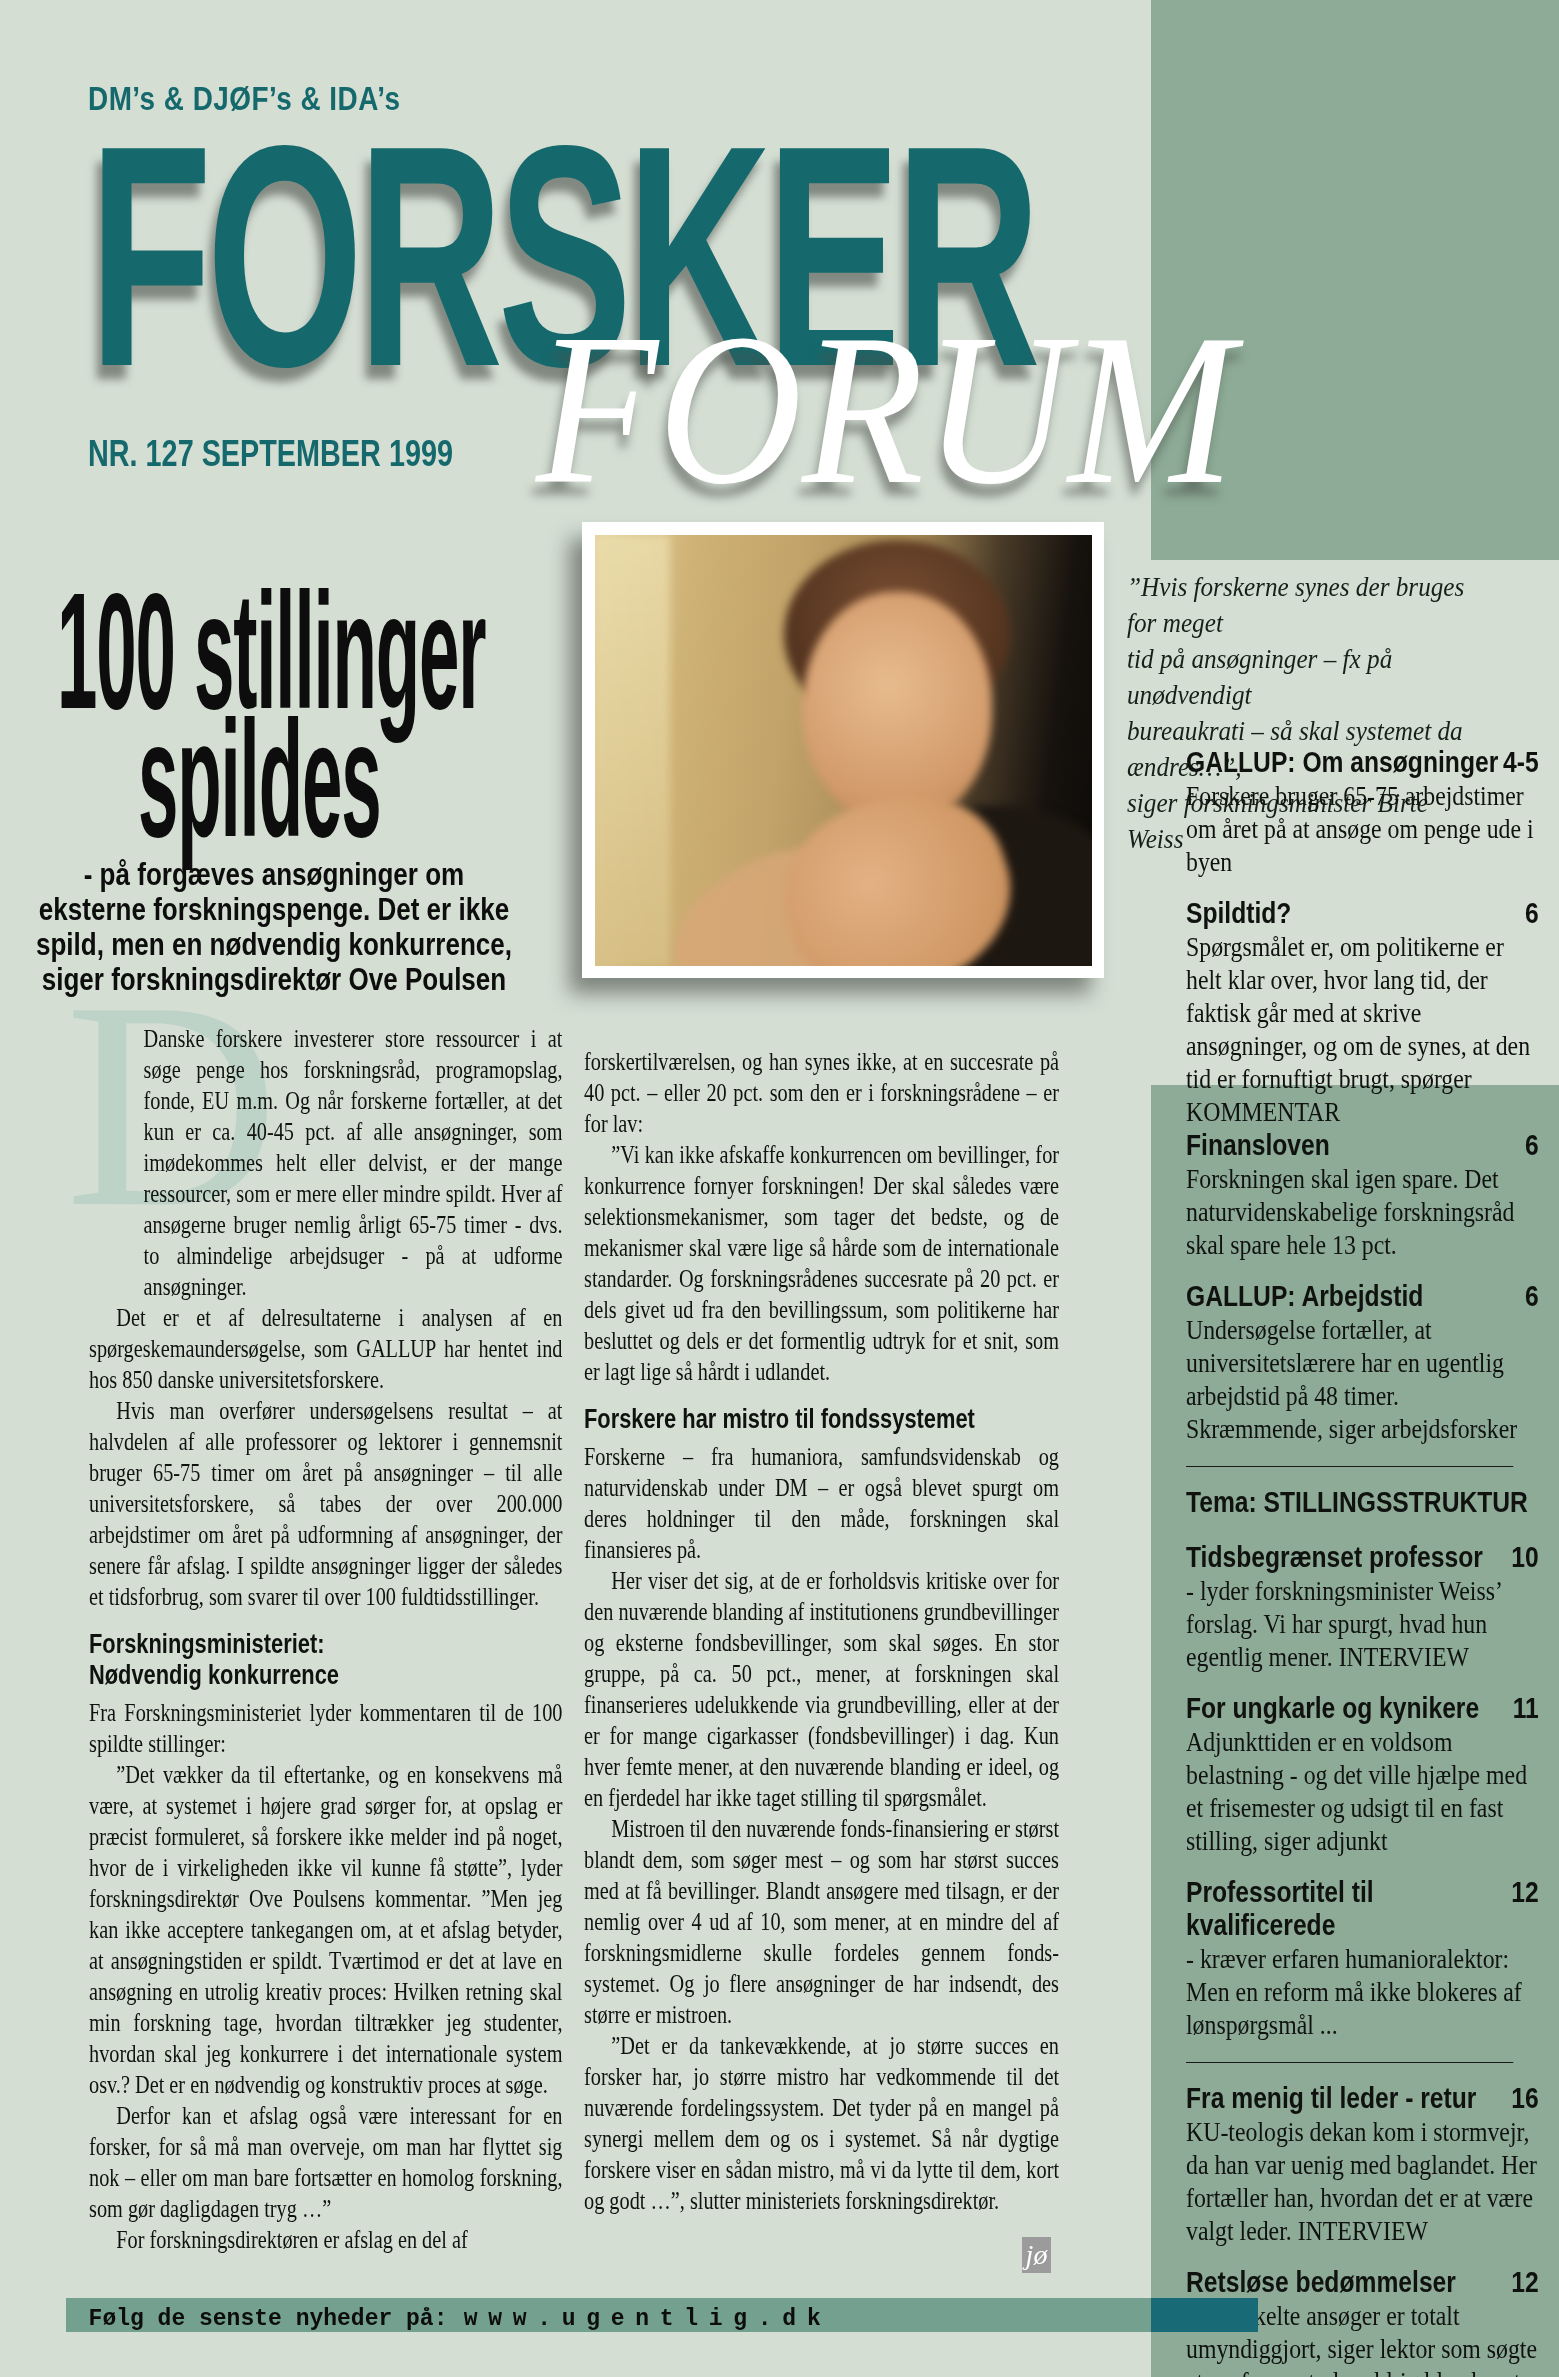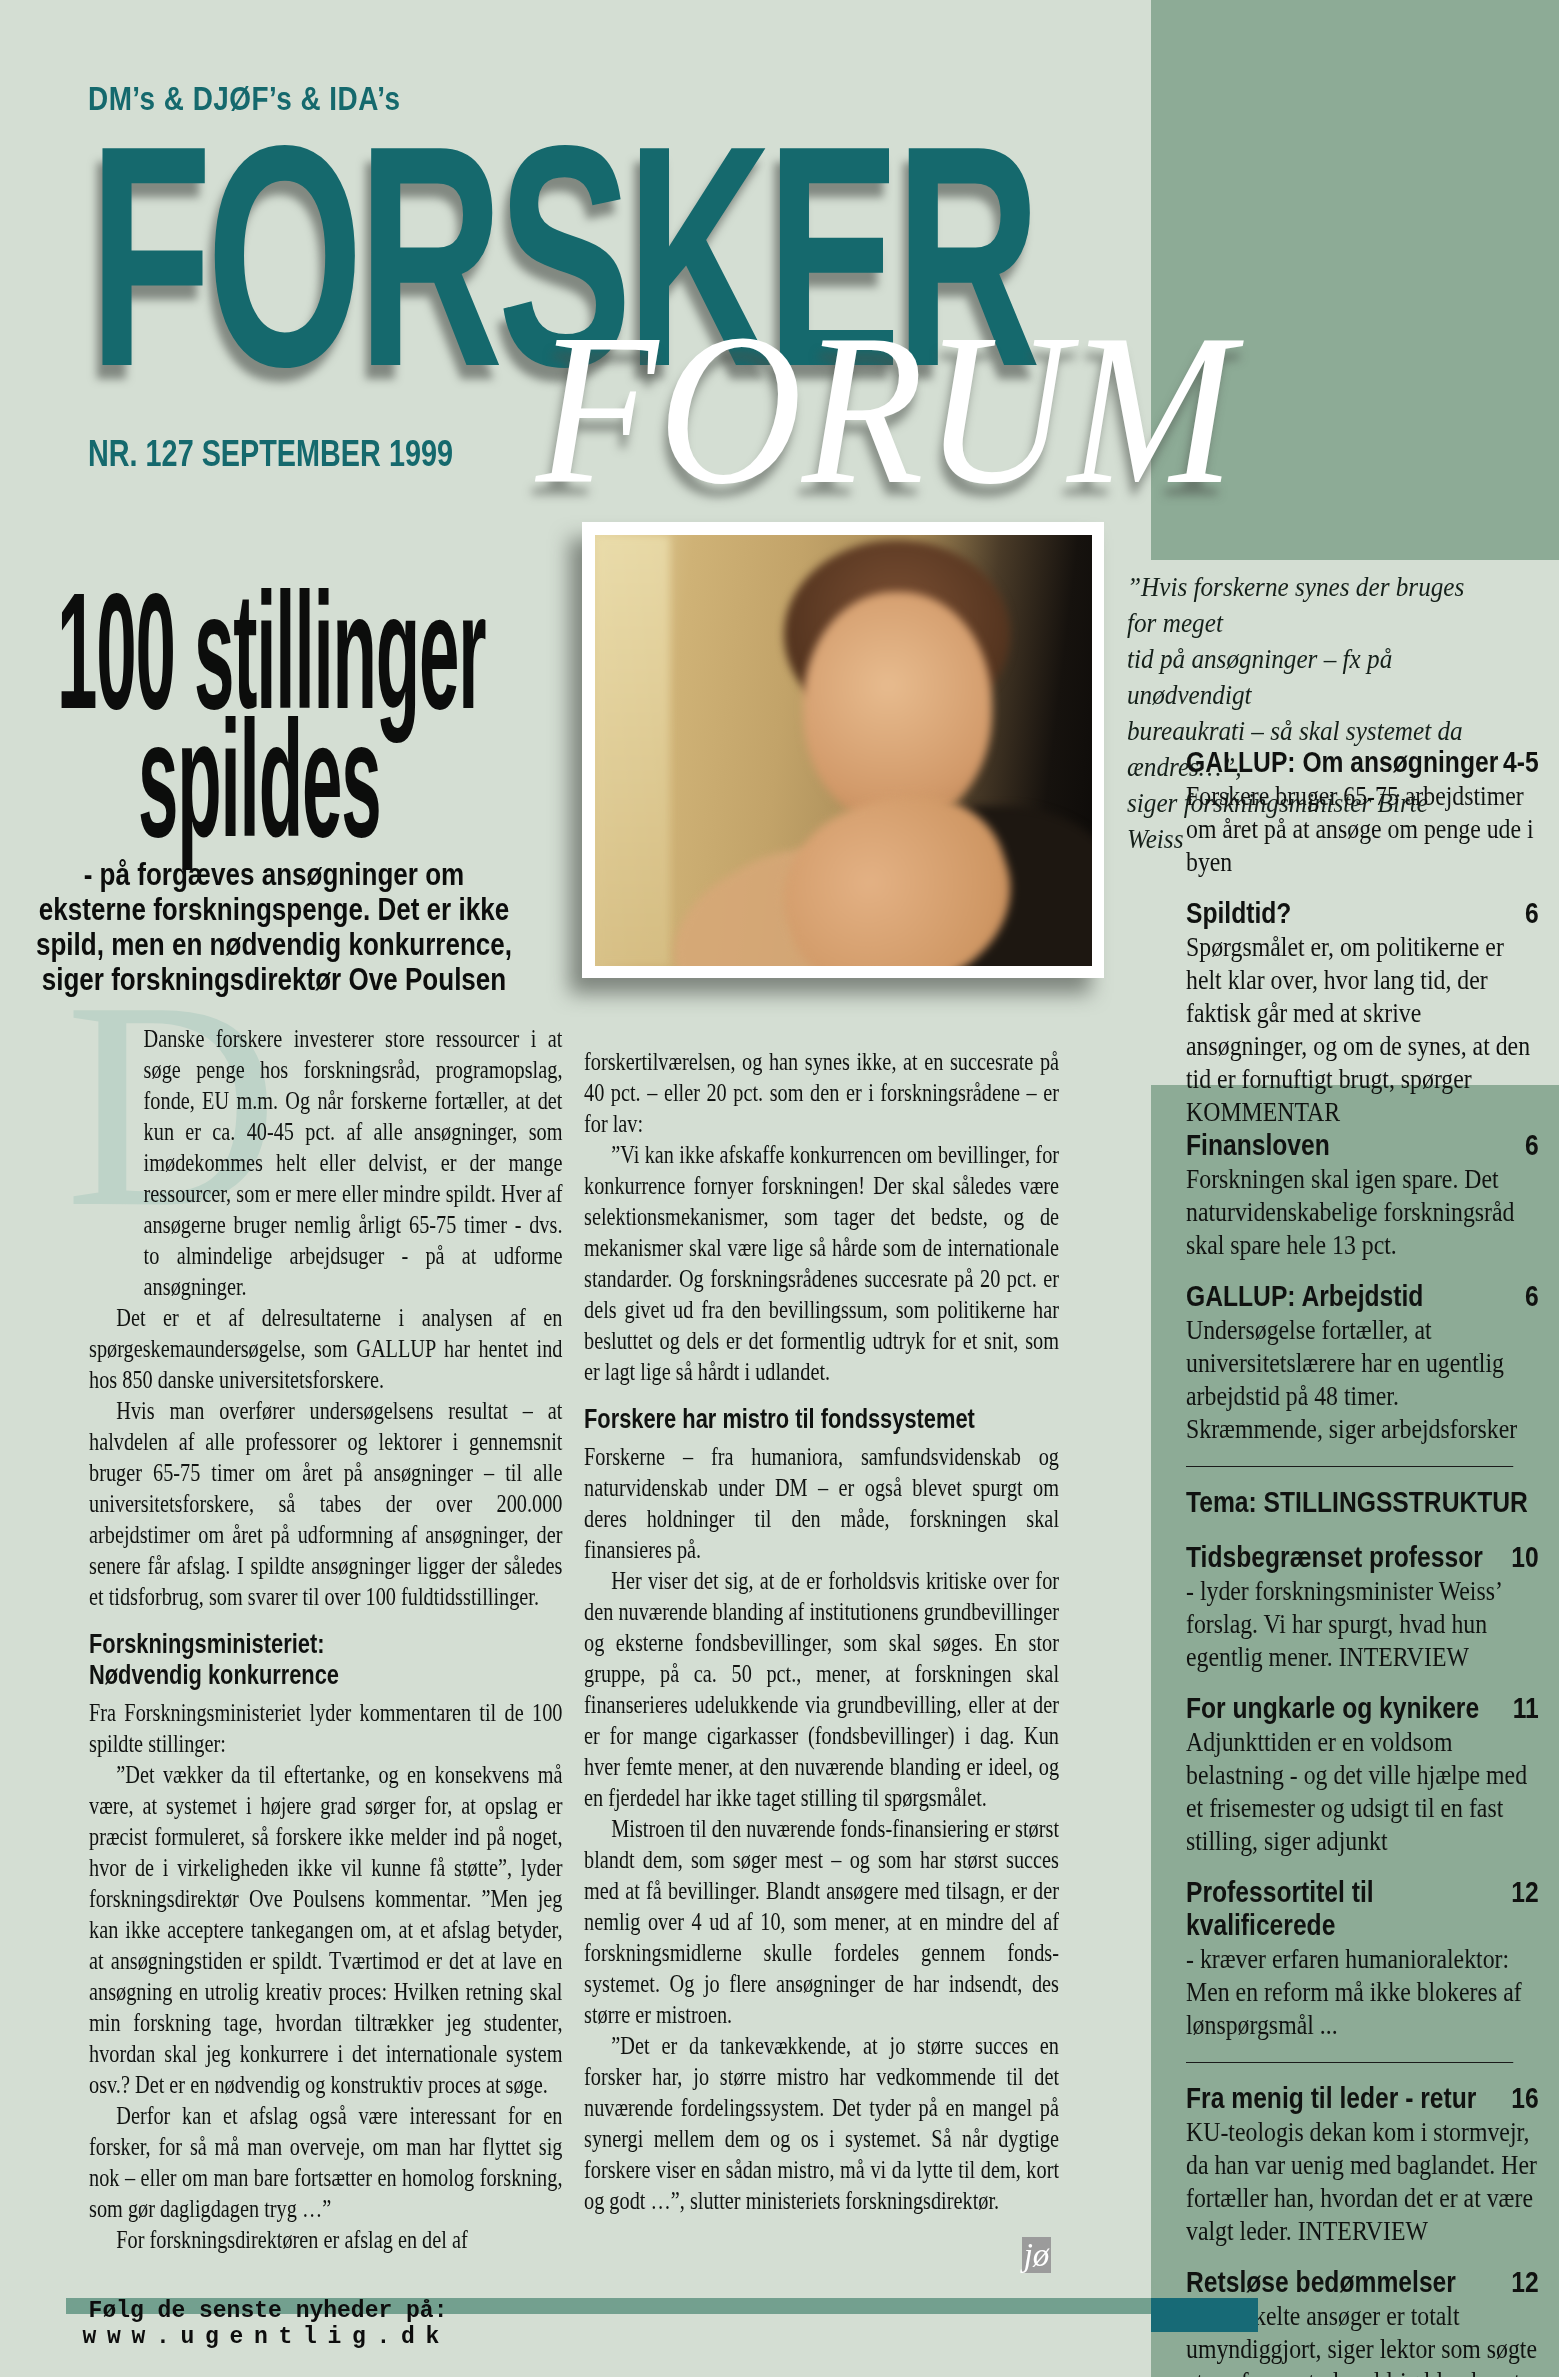--- a/index.html
+++ b/index.html
@@ -56,38 +56,38 @@
   .col{z-index:1;font-size:26px;line-height:31px;text-align:justify;hyphens:auto;}
   .col p{margin:0;text-indent:35px;}
   .col p.first{text-indent:0;}
   .col p.lead{padding-left:70px;text-indent:0;}
   .col .bodyhead{font-family:"Liberation Sans",sans-serif;font-weight:bold;font-size:28px;
            line-height:31px;margin:16.4px 0 6.3px 0;text-indent:0;white-space:pre-line;text-align:left;}
   .col-left{left:89px;top:1023px;width:607px;transform:scaleX(.78);}
   .col-mid{left:584px;top:1046px;width:609px;transform:scaleX(.78);}
 
   .byline{left:1022px;top:2237px;width:29px;height:36px;background:#9b9b9b;color:#ffffff;
-          font-family:"Liberation Serif",serif;font-style:italic;font-size:33px;
+          font-family:"Liberation Serif",serif;font-style:italic;font-size:28px;
           display:flex;align-items:center;justify-content:center;}
 
   
   .quote{left:1127px;top:569px;width:403px;transform:scaleX(.9);
          font-style:italic;font-size:28px;line-height:36px;color:#15201a;}
   .toc-light{left:1186px;top:746px;width:415px;transform:scaleX(.85);}
   .toc-dark{left:1186px;top:1129px;width:415px;transform:scaleX(.85);}
   .toc-entry{margin-bottom:19px;}
   .toc-title-row{display:flex;justify-content:space-between;align-items:baseline;
          font-family:"Liberation Sans",sans-serif;font-weight:bold;font-size:29px;line-height:33px;}
   .toc-body{font-family:"Liberation Serif",serif;font-size:28px;line-height:33px;}
   .toc-rule{border:none;border-top:1.9px solid #1a1a1a;width:385px;margin:21.4px 0 19px 0;}
   .tema{font-family:"Liberation Sans",sans-serif;font-weight:bold;font-size:29px;line-height:33px;
         margin:2.5px 0 21.4px 0;}
 
   
-  .foot-band{left:66px;top:2298px;width:1085px;height:16px;background:#73a08f;display:flex;align-items:flex-start;flex-direction:column;}
+  .foot-band{left:66px;top:2298px;width:1085px;height:34px;background:#73a08f;display:flex;align-items:flex-end;}
   .foot-teal{left:1151px;top:2298px;width:107px;height:34px;background:#176a76;}
   .foot-text{font-family:"Liberation Mono",monospace;font-weight:bold;font-size:23px;color:#0d0d0d;
         padding-left:22.6px;white-space:nowrap;}
   .foot-url{letter-spacing:10.7px;padding-left:16.4px;}
 </style>
 </head>
 <body>
 
 <div class="page">
 

